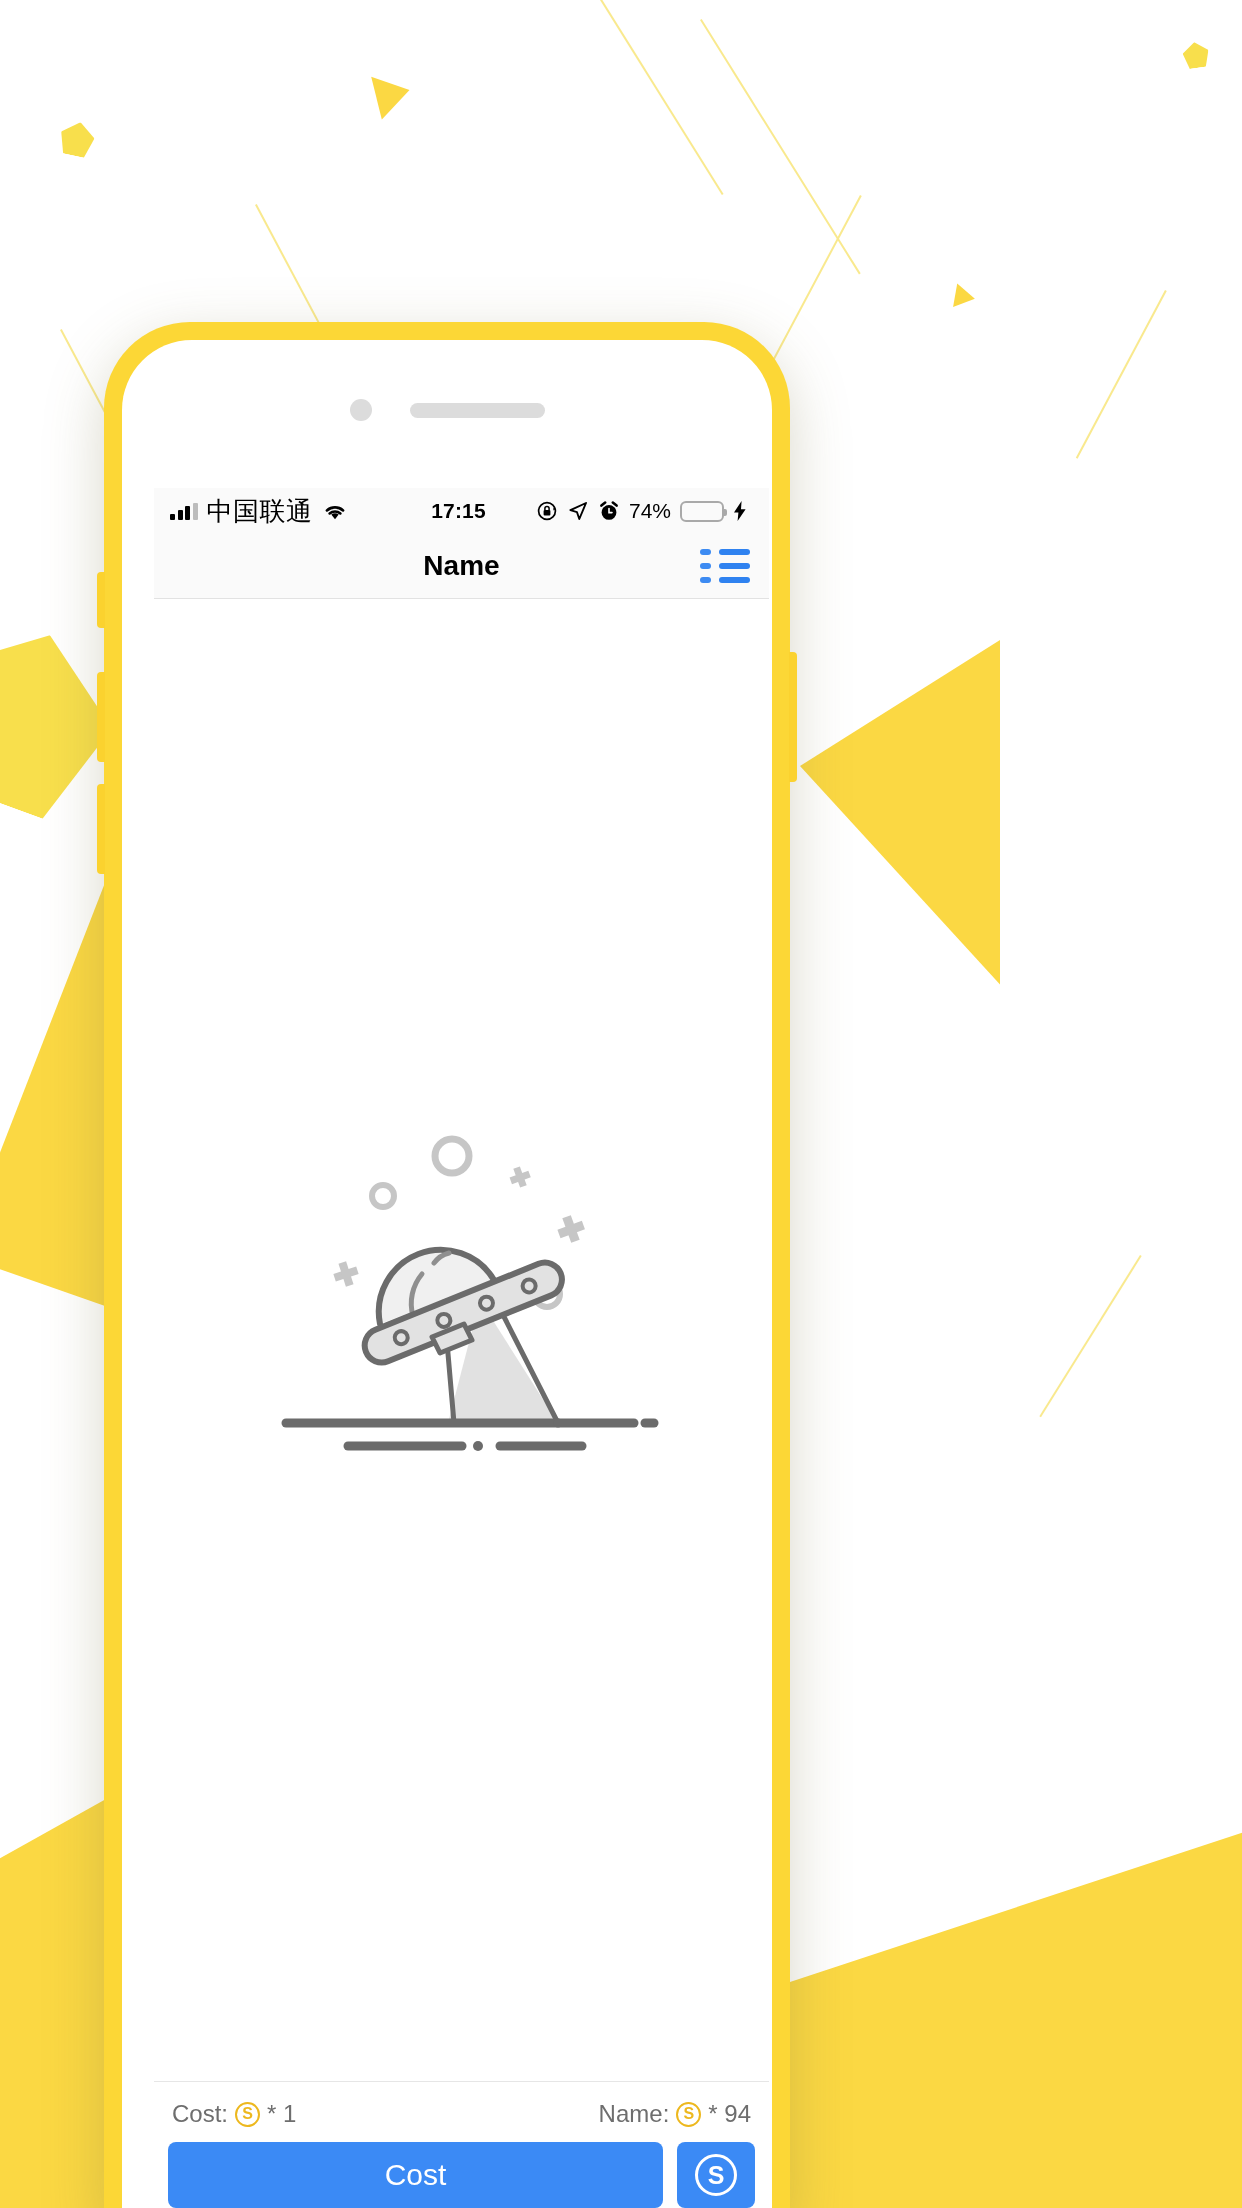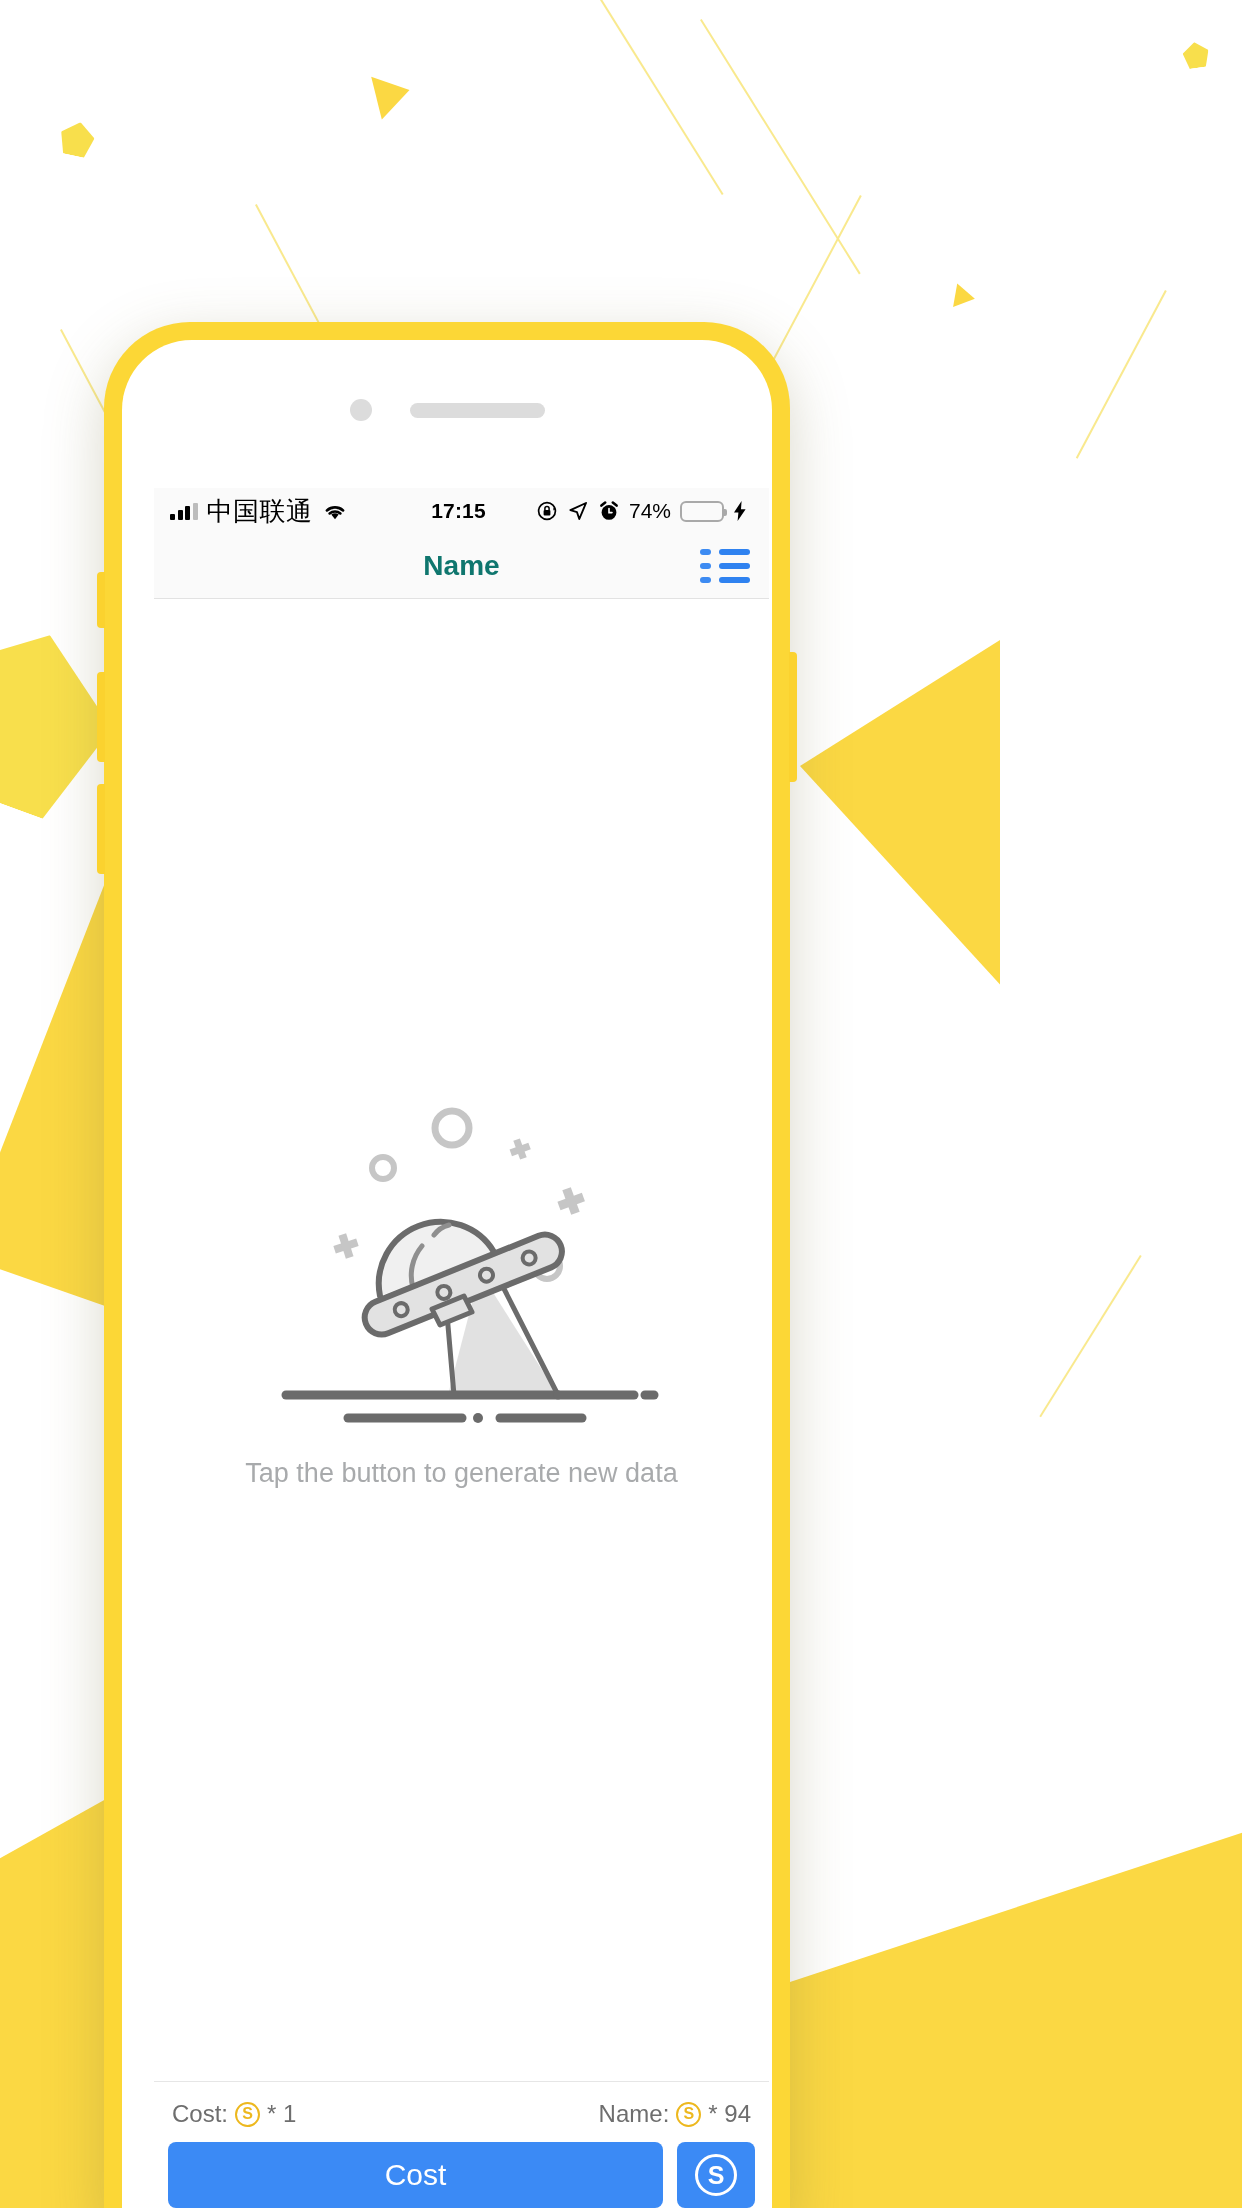--- a/index.html
+++ b/index.html
@@ -165,21 +165,21 @@
     align-items: center;
     position: relative;
     flex: 0 0 auto;
   }
   .nav-title {
     position: absolute;
     left: 0; right: 0;
     text-align: center;
     font-size: 28px;
     font-weight: bold;
-    color: #0f766e;
+    color: #000000;
   }
   .nav-action {
     position: absolute;
     right: 16px;
     width: 56px; height: 56px;
     display: flex;
     align-items: center;
     justify-content: center;
   }
   .list-icon { display: flex; flex-direction: column; gap: 8px; }
@@ -416,21 +416,20 @@
           <path d="M170 237 l32 -13 l8 16 l-32 13 z" fill="#E2E2E2" stroke="#6B6B6B" stroke-width="5" stroke-linejoin="round"></path>
 
           <path d="M24 323 H296" stroke="#6B6B6B" stroke-width="9" stroke-linecap="round"></path>
           <path d="M296 323 H372" stroke="#6B6B6B" stroke-width="9" stroke-linecap="round"></path>
           <path d="M383 323 H392" stroke="#6B6B6B" stroke-width="9" stroke-linecap="round"></path>
 
           <path d="M86 346 H200" stroke="#6B6B6B" stroke-width="9" stroke-linecap="round"></path>
           <circle cx="216" cy="346" r="5" fill="#6B6B6B"></circle>
           <path d="M238 346 H320" stroke="#6B6B6B" stroke-width="9" stroke-linecap="round"></path>
         </svg>
-        <div class="empty-text">Tap the button to generate new data</div>
       </div>
 
       <div class="bottombar">
         <div class="coinrow">
           <div class="seg">
             <span>Cost:</span>
             <span class="coin">S</span>
             <span>* 1</span>
           </div>
           <div class="seg">

